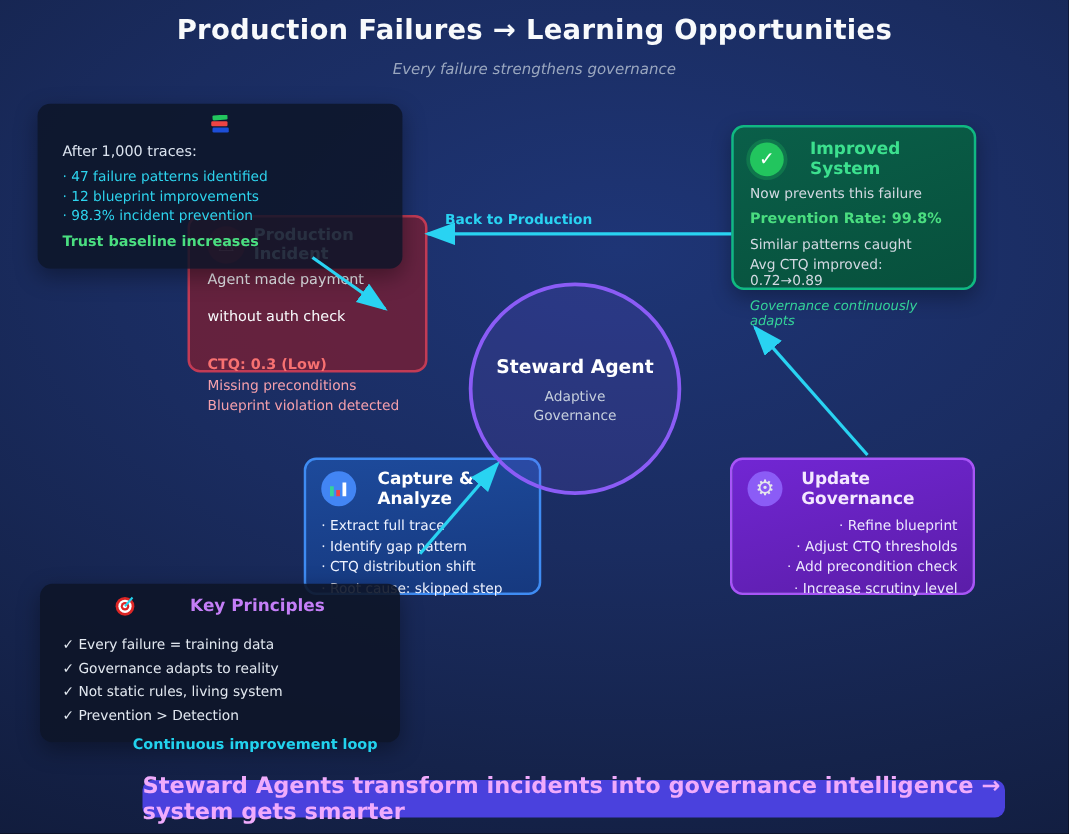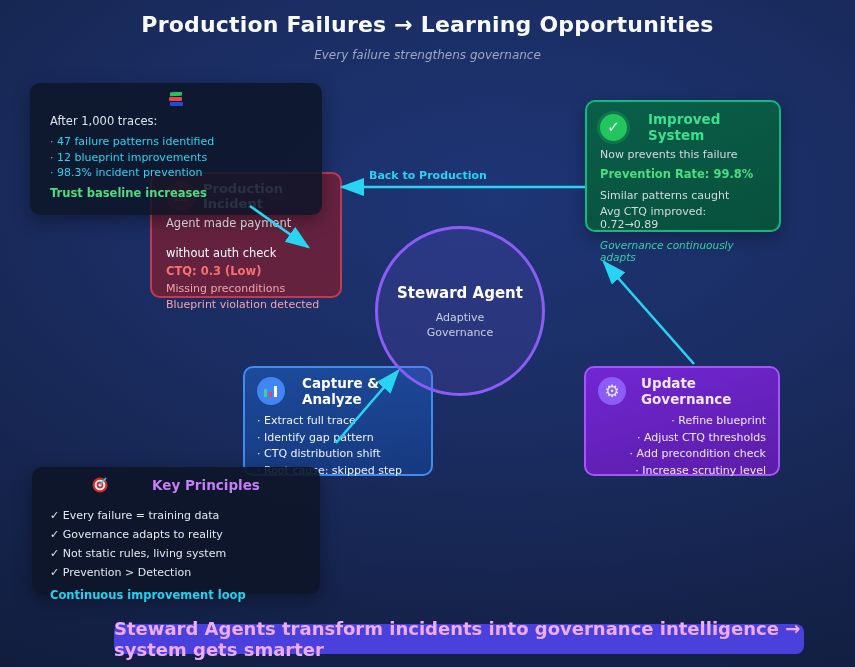--- a/index.html
+++ b/index.html
@@ -25,21 +25,21 @@
   .ev-intro{color:#dbe3ef;font-size:11.5px;margin-bottom:7px;}
   .ev-item{color:#2dd4ee;font-size:11px;margin:2.5px 0;}
   .ev-high{color:#4ade80;font-size:11.5px;font-weight:bold;margin-top:7px;}
   .ev-note{color:#c8d2e0;font-size:10px;font-style:italic;margin-top:4px;}
   
   .incident{left:150px;top:172px;width:192px;height:126px;z-index:2;
     background:rgba(122,31,51,0.78);border:2px solid #c23b55;padding:6px 14px;}
   .incident .hdr{font-size:13px;color:#cfd3dc;margin-top:1px;}
   .in-line1{color:#e5e7eb;font-size:11.5px;margin-top:5px;}
   .in-line2{color:#f8fafc;font-size:11.5px;margin-top:16px;}
-  .in-ctq{color:#f87171;font-size:11.5px;font-weight:bold;margin-top:4px;}
+  .in-ctq{color:#f87171;font-size:11.5px;font-weight:bold;margin-top:24px;}
   .in-item{color:#f5a0ac;font-size:11px;margin-top:3.5px;}
   
   .improved{left:585px;top:100px;width:196px;height:132px;z-index:3;
     background:linear-gradient(160deg,#0a5f49 0%,#07503c 100%);
     border:2px solid #10b981;padding:9px 13px;box-shadow:0 6px 16px rgba(0,0,0,.3);}
   .improved .hdr{font-size:13.5px;color:#3ce08e;}
   .im-line{color:#d3d9e2;font-size:11px;margin-top:5px;}
   .im-rate{color:#4ade80;font-size:11.5px;font-weight:bold;margin-top:6px;}
   .im-note{color:#34d399;font-size:10.5px;font-style:italic;margin-top:8px;}
   
@@ -58,28 +58,28 @@
   .governance{left:584px;top:366px;width:196px;height:110px;z-index:2;
     background:linear-gradient(165deg,#7126d3 0%,#5b1da8 100%);
     border:2px solid #a855f7;padding:7px 12px;}
   .governance .hdr{font-size:13.5px;color:#f3e8ff;}
   .gv-item{color:#ede9fe;font-size:11px;margin-top:3.5px;text-align:right;}
   
   .principles{left:32px;top:467px;width:288px;height:127px;z-index:6;
     background:rgba(13,21,40,0.9);box-shadow:0 6px 18px rgba(0,0,0,.35);padding:10px 18px;}
   .principles .hdr{font-size:13.5px;color:#c47ef7;margin-bottom:16px;gap:44px;}
   .pr-item{color:#e2e8f0;font-size:11px;margin-top:6px;}
-  .pr-high{color:#22d3ee;font-size:11.5px;font-weight:bold;margin-top:9px;}
+  .pr-high{color:#22d3ee;font-size:11.5px;font-weight:bold;margin-top:9px;text-align:right;}
   
   .banner{position:absolute;left:114px;top:624px;width:690px;height:30px;z-index:3;
     background:#4a41dd;border-radius:8px;display:flex;align-items:center;justify-content:center;
     color:#f0abfc;font-size:18px;font-weight:bold;}
   
   .arrows{position:absolute;left:0;top:0;width:855px;height:667px;z-index:8;pointer-events:none;}
-  .back-label{position:absolute;left:369px;top:169px;z-index:8;
+  .back-label{position:absolute;left:356px;top:169px;z-index:8;
     color:#29d3f2;font-size:11px;font-weight:bold;}
   
   .icon-circle{display:flex;align-items:center;justify-content:center;border-radius:50%;flex:0 0 auto;}
   .warn-circle{width:30px;height:30px;background:#97233a;color:#e08090;font-size:15px;}
   .check-circle{width:27px;height:27px;background:#22c55e;color:#ffffff;font-size:15px;font-weight:bold;
     box-shadow:0 0 0 3px rgba(34,197,94,.25);}
   .chart-circle{width:28px;height:28px;background:#4285f4;}
   .gear-circle{width:28px;height:28px;background:#8b5cf6;color:#e5e7eb;font-size:17px;}
 </style>
 </head>

